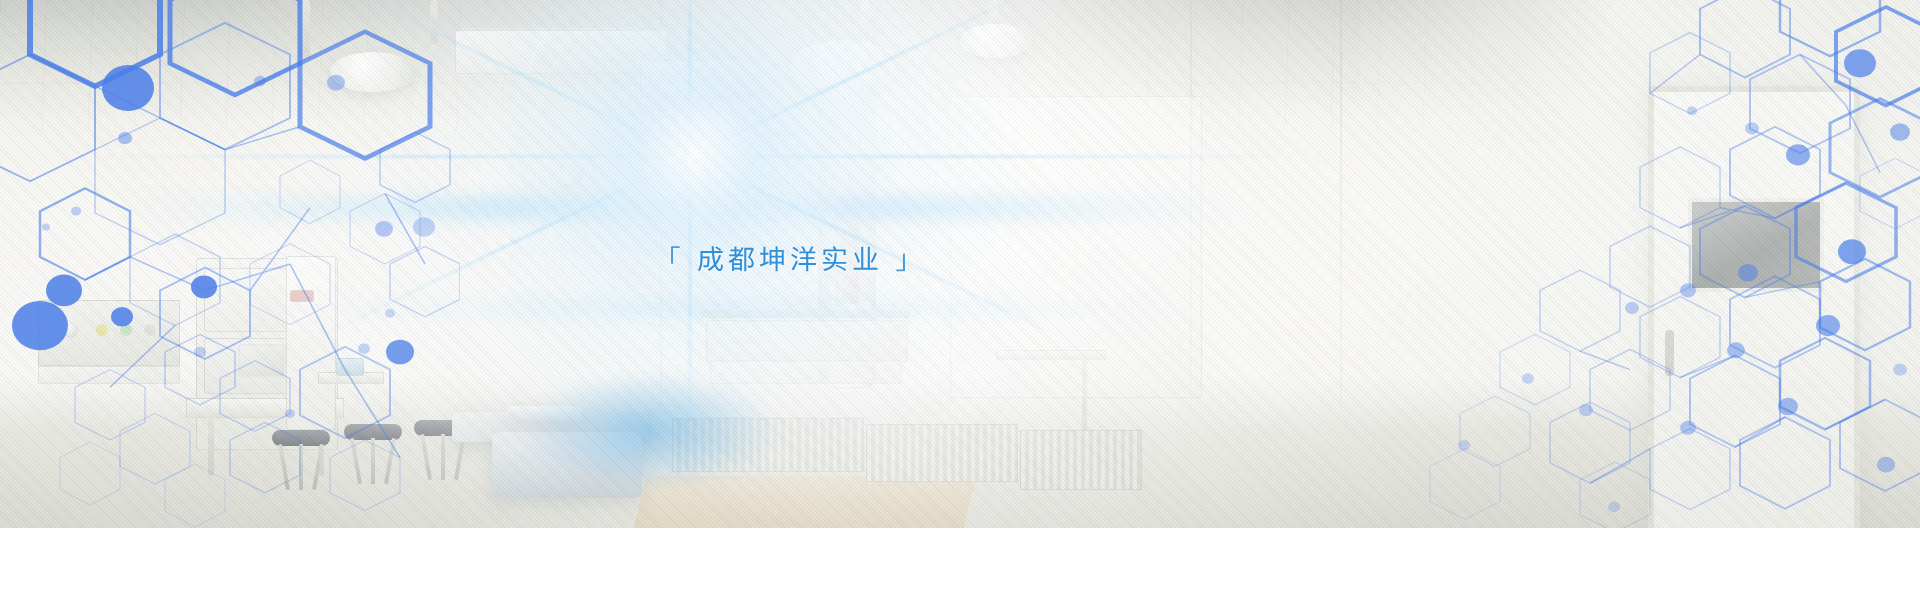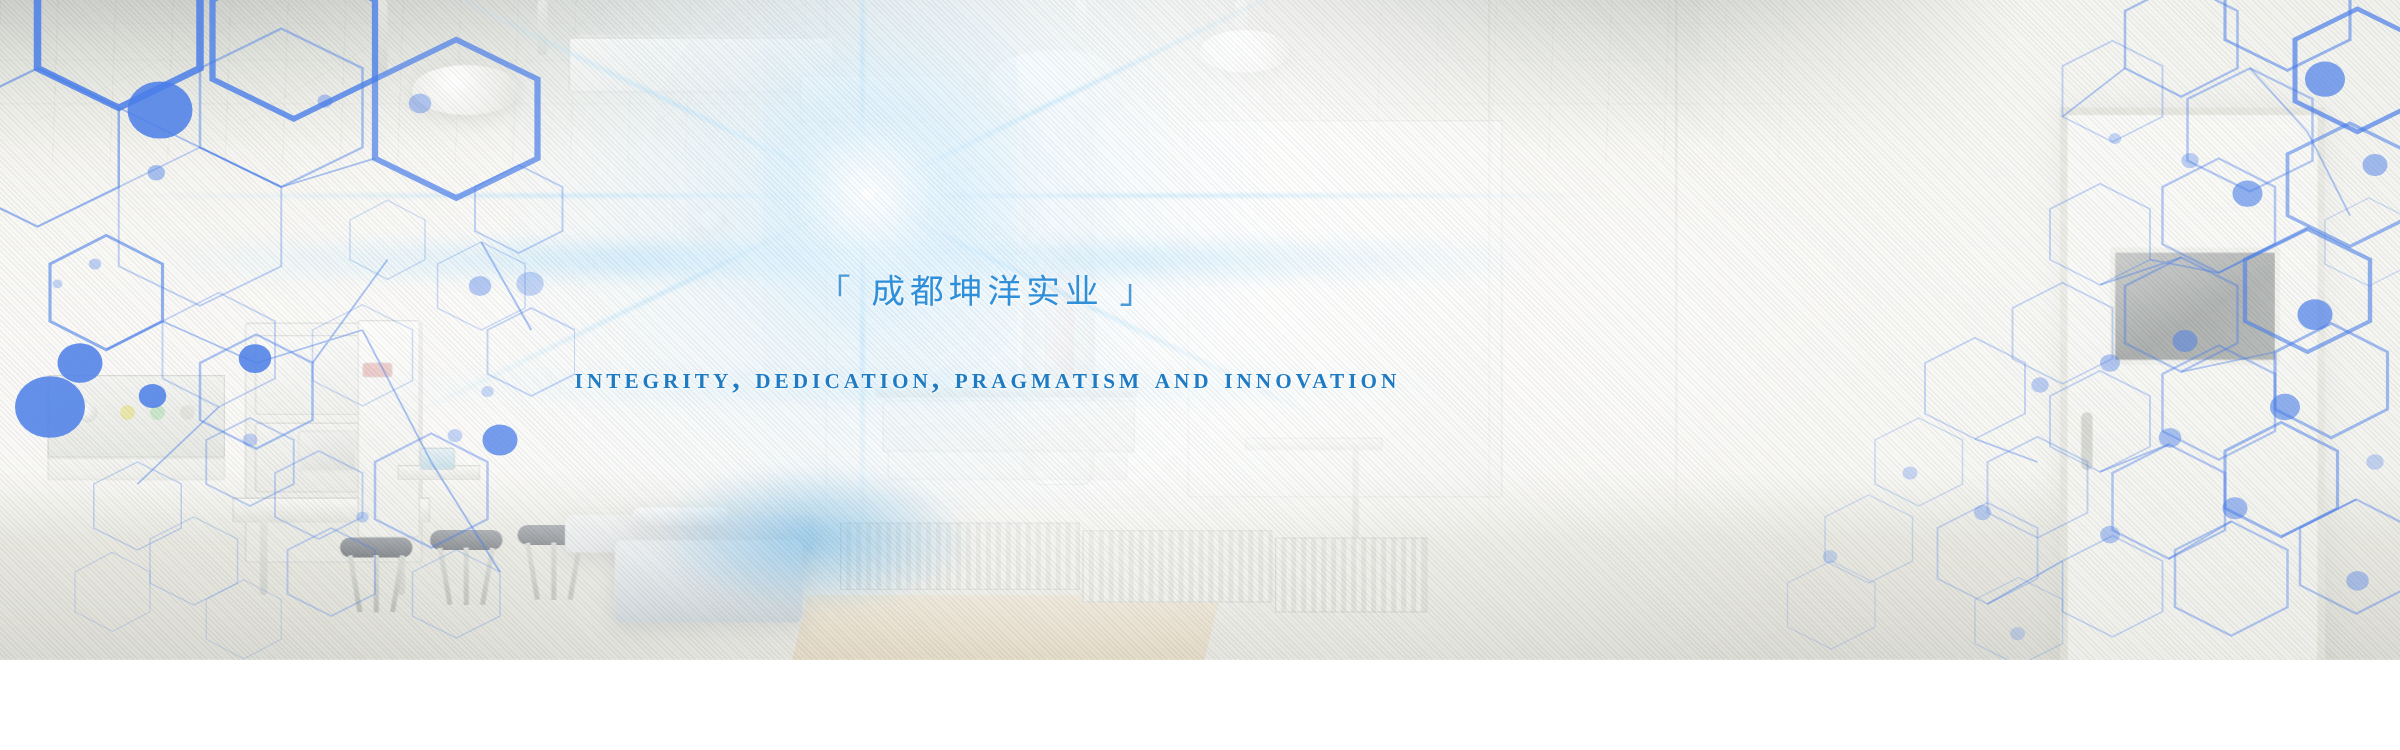--- a/index.html
+++ b/index.html
@@ -496,17 +496,16 @@
 
   <div class="text-wrap">
 
     <div class="eyebrow">
       <span class="brk">「</span>
       <span>成都坤洋实业</span>
       <span class="brk">」</span>
     </div>
 
 
-    <div class="subline">Integrity, dedication, pragmatism and innovation</div>
 
   </div>
 
 </div>
 
 </body></html>

